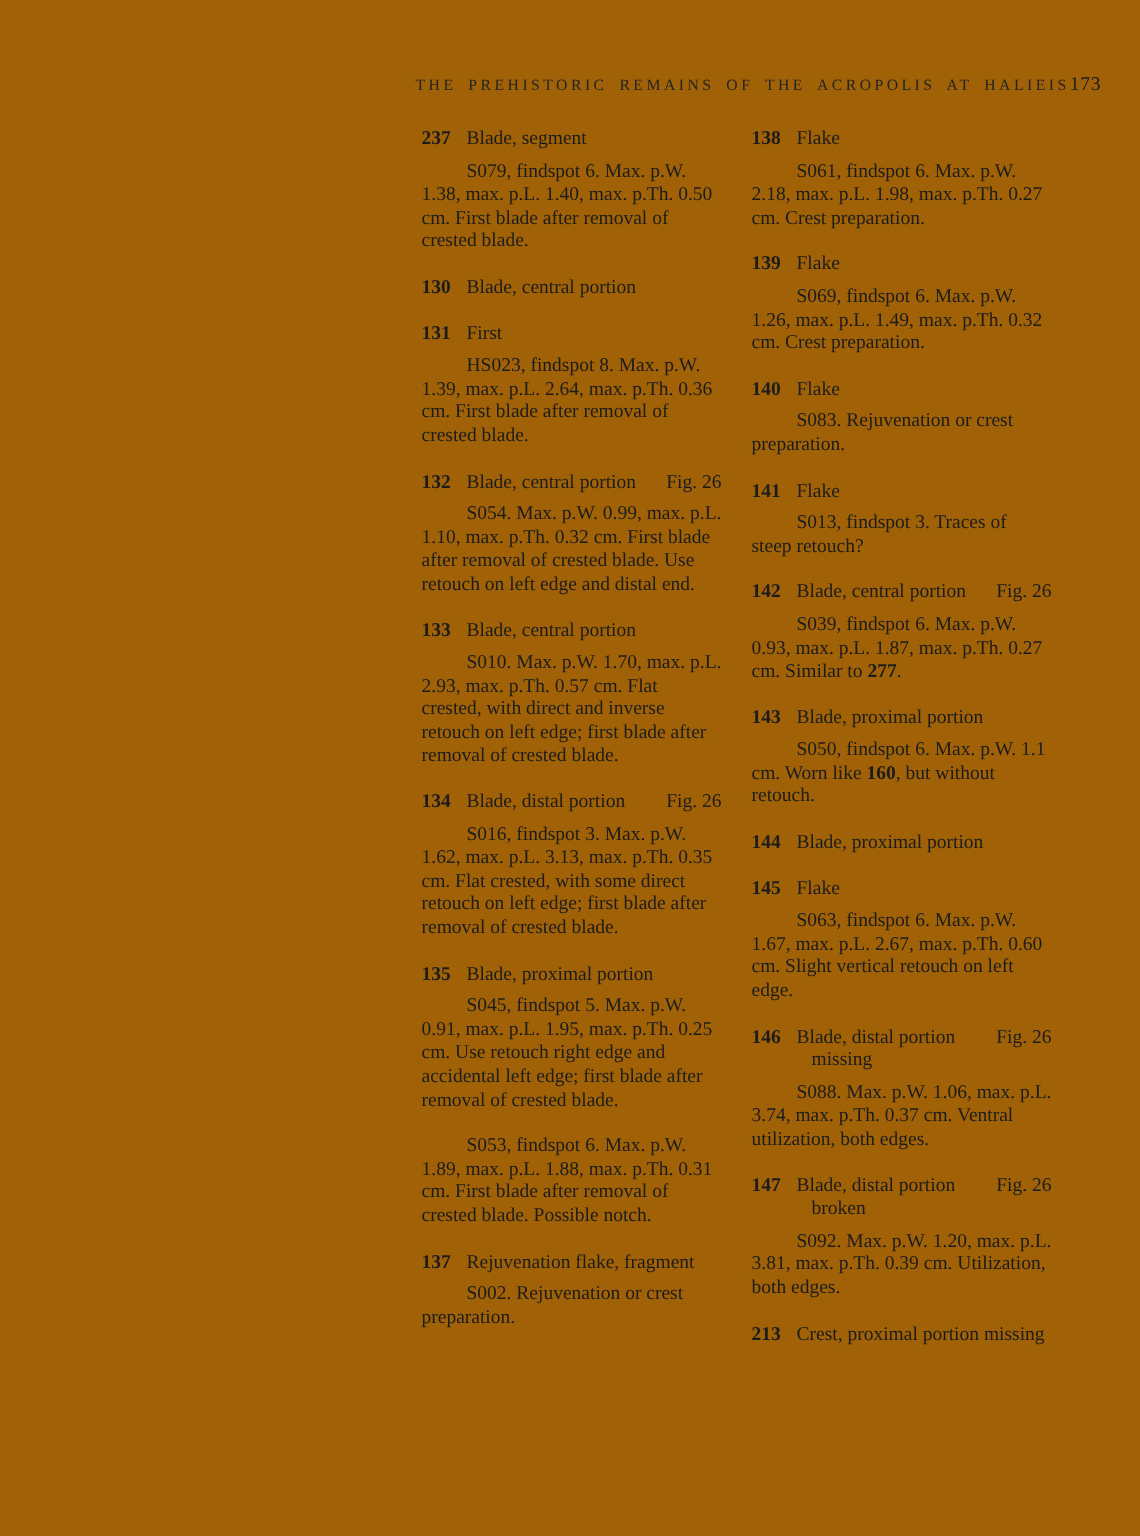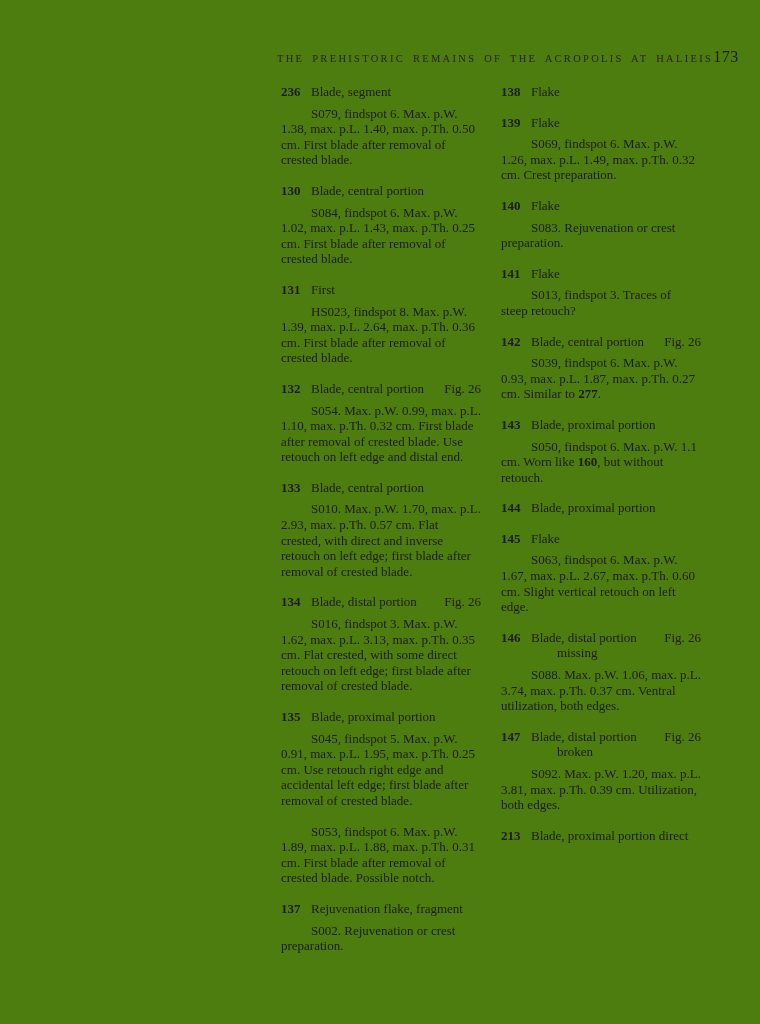--- a/index.html
+++ b/index.html
@@ -1,66 +1,65 @@
 <!DOCTYPE html>
 <html><head>
 <meta charset="utf-8">
 <style>
   html,body{margin:0;padding:0;background:#ffffff;}
   .page{
-    position:relative;width:760px;height:1024px;background:#4d7c0f;
+    position:relative;width:760px;height:1024px;background:#a16207;
     font-family:"Liberation Serif","DejaVu Serif",serif;color:#1c1c1c;overflow:hidden;
   }
   .running-head{
     position:absolute;top:48px;left:277px;width:427px;
     display:flex;justify-content:space-between;align-items:baseline;
   }
   .running-head .rh-title{font-size:10.5px;letter-spacing:2.3px;word-spacing:3px;white-space:nowrap;color:#242424;}
-  .running-head .rh-page{font-size:16px;letter-spacing:0.5px;}
+  .running-head .rh-page{font-size:13px;letter-spacing:0.5px;}
   .col{position:absolute;top:84px;width:200px;font-size:13px;line-height:15.6px;}
   .col-left{left:281px;}
   .col-right{left:501px;}
   .entry{margin:0 0 15px 0;}
   .entry-heading{display:flex;align-items:flex-start;margin:0 0 6px 0;}
   .num{flex:0 0 30px;font-weight:700;}
   .titles{flex:1 1 auto;min-width:0;}
   .title{white-space:nowrap;}
-  .title2{display:block;margin-left:26px;}
+  .title2{display:block;margin-left:10px;}
   .fig{margin-left:auto;padding-left:6px;white-space:nowrap;}
   .entry-body{margin:0;text-indent:30px;}
   .entry-body b{font-weight:700;}
 </style>
 </head>
 <body>
 
 <div class="page">
 
   <div class="running-head">
     <span class="rh-title">THE PREHISTORIC REMAINS OF THE ACROPOLIS AT HALIEIS</span>
     <span class="rh-page">173</span>
   </div>
 
   <div class="col col-left">
 
     <div class="entry">
       <div class="entry-heading">
-        <span class="num">236</span>
+        <span class="num">237</span>
         <span class="titles"><span class="title">Blade, segment</span><span class="title2"></span></span>
         <span class="fig"></span>
       </div>
       <p class="entry-body"><span>S079, findspot 6. Max. p.W. 1.38, max. p.L. 1.40, max. p.Th. 0.50 cm. First blade after removal of crested blade.</span><b></b><span></span></p>
     </div>
 
     <div class="entry">
       <div class="entry-heading">
         <span class="num">130</span>
         <span class="titles"><span class="title">Blade, central portion</span><span class="title2"></span></span>
         <span class="fig"></span>
       </div>
-      <p class="entry-body"><span>S084, findspot 6. Max. p.W. 1.02, max. p.L. 1.43, max. p.Th. 0.25 cm. First blade after removal of crested blade.</span><b></b><span></span></p>
     </div>
 
     <div class="entry">
       <div class="entry-heading">
         <span class="num">131</span>
         <span class="titles"><span class="title">First</span><span class="title2"></span></span>
         <span class="fig"></span>
       </div>
       <p class="entry-body"><span>HS023, findspot 8. Max. p.W. 1.39, max. p.L. 2.64, max. p.Th. 0.36 cm. First blade after removal of crested blade.</span><b></b><span></span></p>
     </div>
@@ -117,20 +116,21 @@
   </div>
 
   <div class="col col-right">
 
     <div class="entry">
       <div class="entry-heading">
         <span class="num">138</span>
         <span class="titles"><span class="title">Flake</span><span class="title2"></span></span>
         <span class="fig"></span>
       </div>
+      <p class="entry-body"><span>S061, findspot 6. Max. p.W. 2.18, max. p.L. 1.98, max. p.Th. 0.27 cm. Crest preparation.</span><b></b><span></span></p>
     </div>
 
     <div class="entry">
       <div class="entry-heading">
         <span class="num">139</span>
         <span class="titles"><span class="title">Flake</span><span class="title2"></span></span>
         <span class="fig"></span>
       </div>
       <p class="entry-body"><span>S069, findspot 6. Max. p.W. 1.26, max. p.L. 1.49, max. p.Th. 0.32 cm. Crest preparation.</span><b></b><span></span></p>
     </div>
@@ -202,20 +202,20 @@
         <span class="num">147</span>
         <span class="titles"><span class="title">Blade, distal portion</span><span class="title2">broken</span></span>
         <span class="fig">Fig. 26</span>
       </div>
       <p class="entry-body"><span>S092. Max. p.W. 1.20, max. p.L. 3.81, max. p.Th. 0.39 cm. Utilization, both edges.</span><b></b><span></span></p>
     </div>
 
     <div class="entry">
       <div class="entry-heading">
         <span class="num">213</span>
-        <span class="titles"><span class="title">Blade, proximal portion direct</span><span class="title2"></span></span>
+        <span class="titles"><span class="title">Crest, proximal portion missing</span><span class="title2"></span></span>
         <span class="fig"></span>
       </div>
     </div>
 
   </div>
 
 </div>
 
 </body></html>

